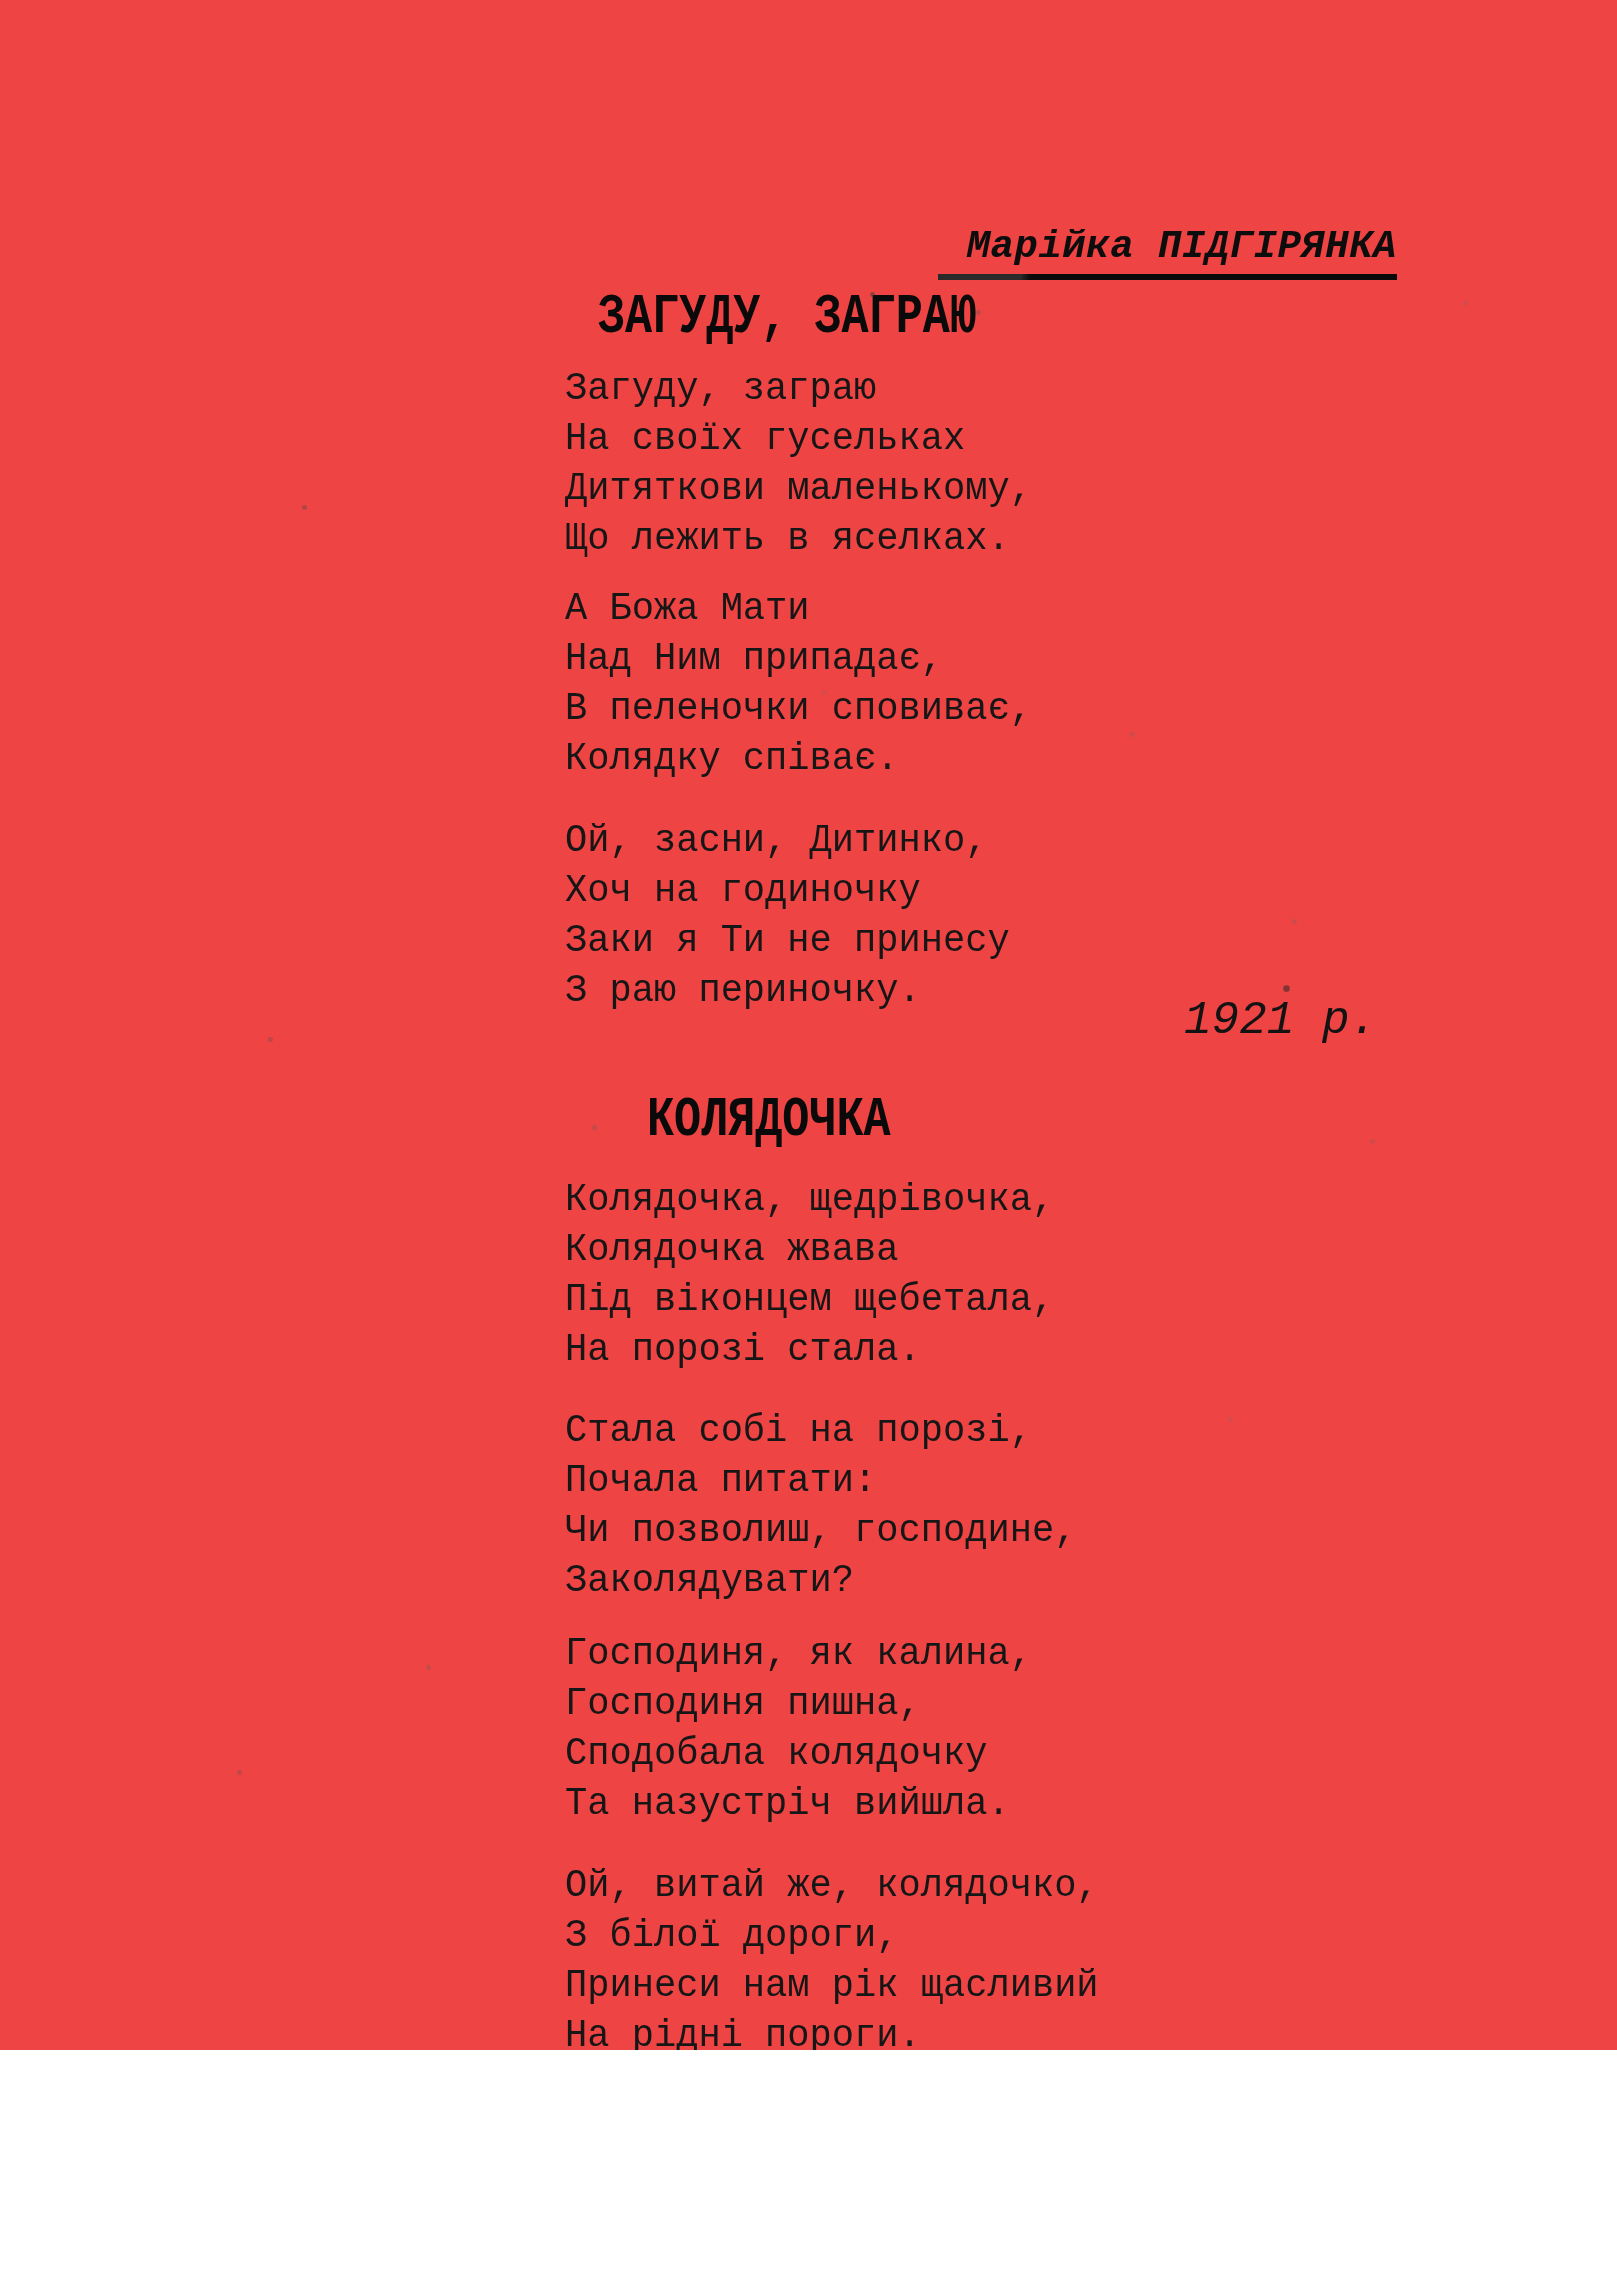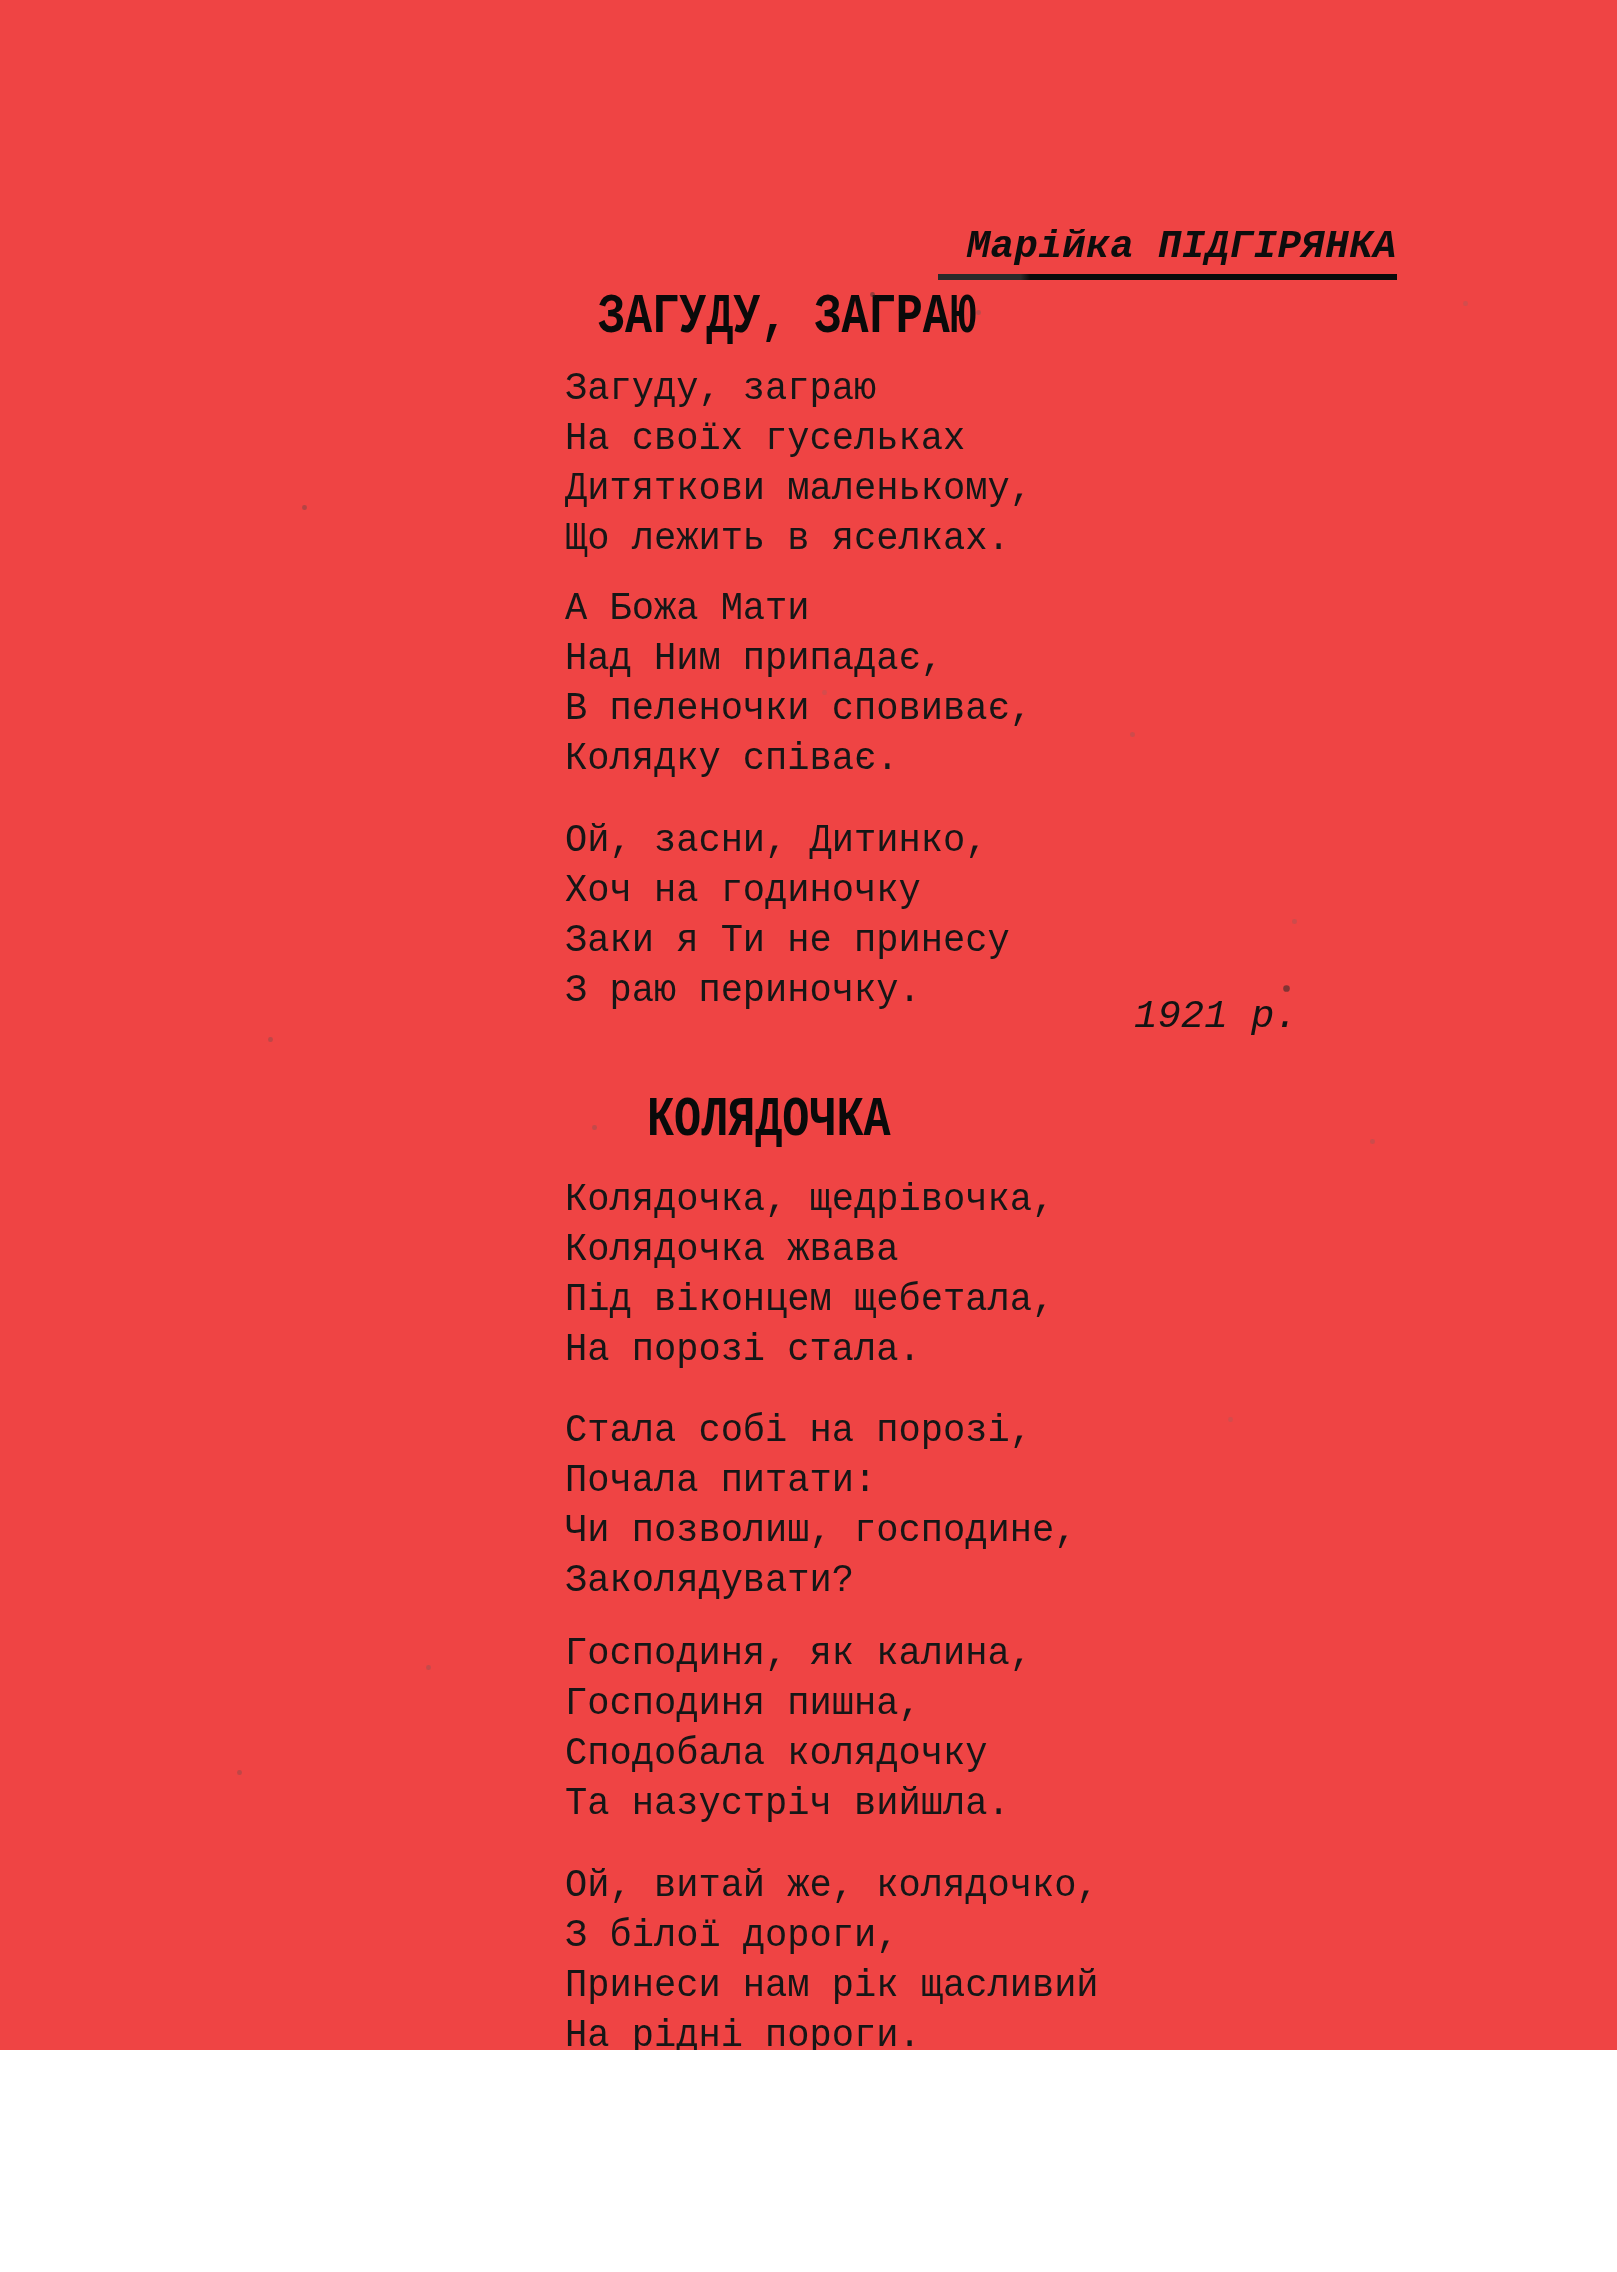--- a/index.html
+++ b/index.html
@@ -72,22 +72,22 @@
   .s2 { top: 584px; }
   .s3 { top: 816px; }
   .k1 { top: 1175px; }
   .k2 { top: 1406px; }
   .k3 { top: 1629px; }
   .k4 { top: 1861px; }
 
   .poem-date {
     position: absolute;
     top: 995px;
-    left: 1134px;
-    font-size: 39px;
+    left: 1184px;
+    font-size: 46px;
     font-style: italic;
     white-space: nowrap;
     color: #131313;
   }
 
   .page-number {
     position: absolute;
     top: 2093px;
     left: 759px;
     width: 91px;

